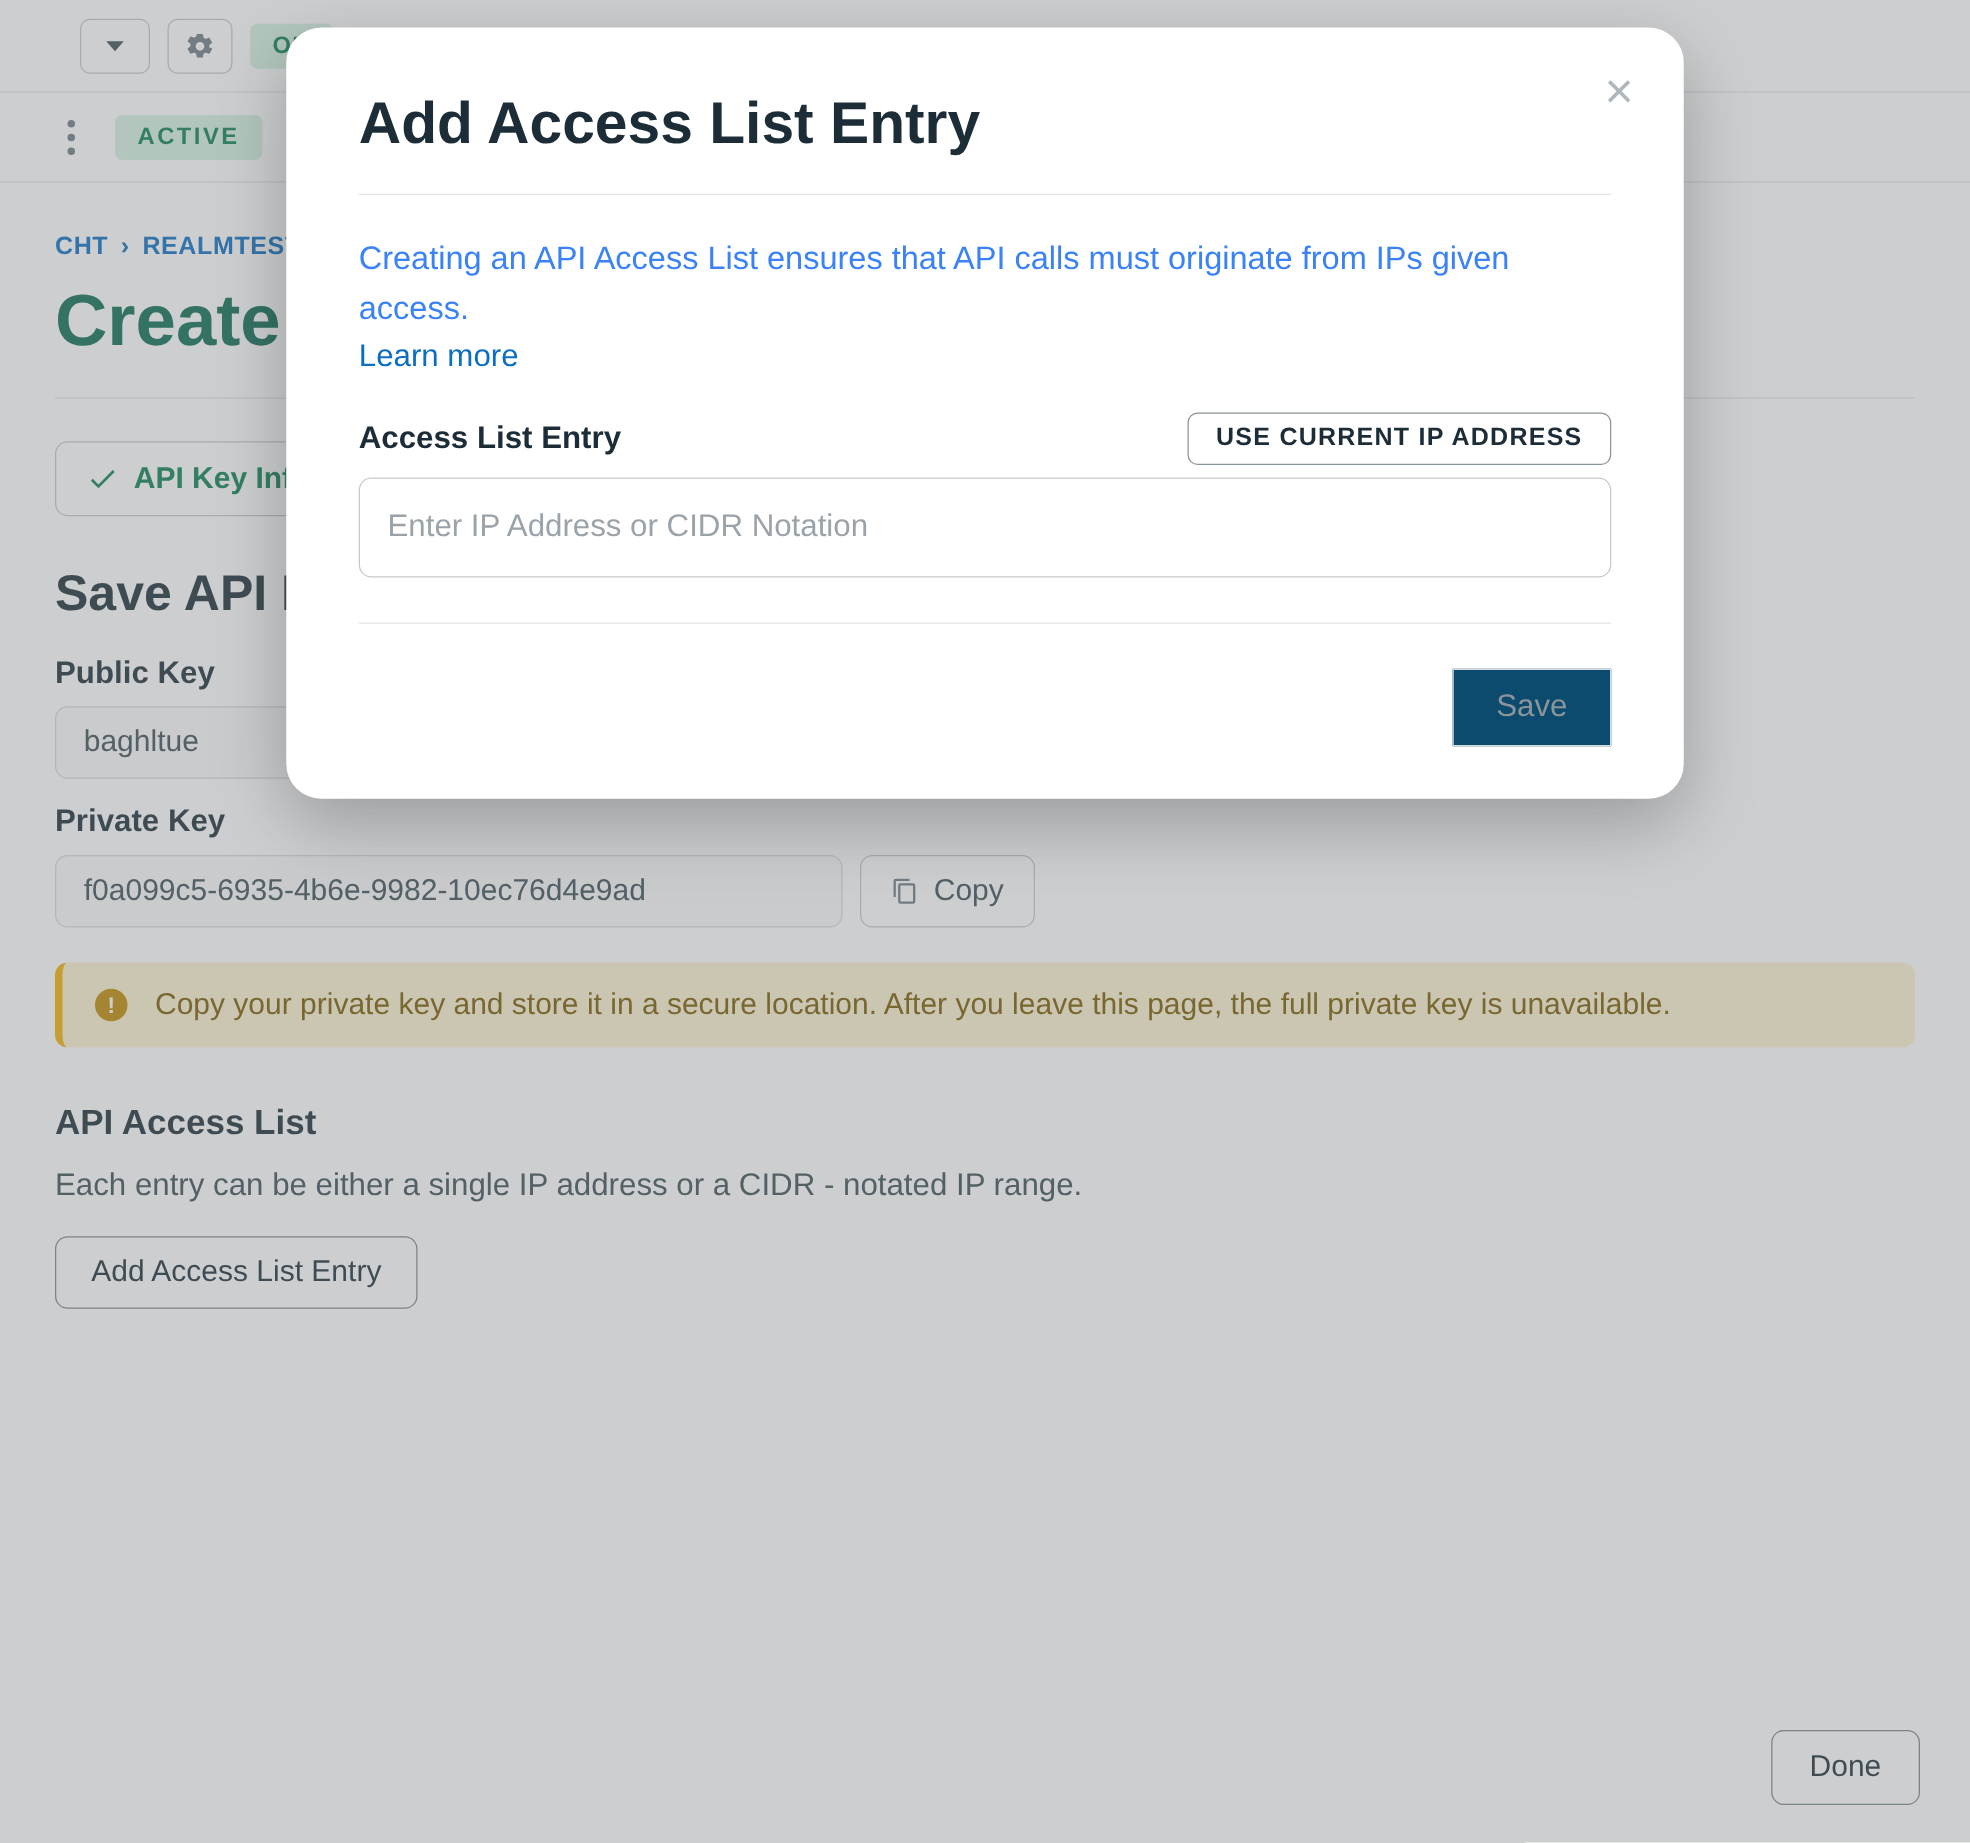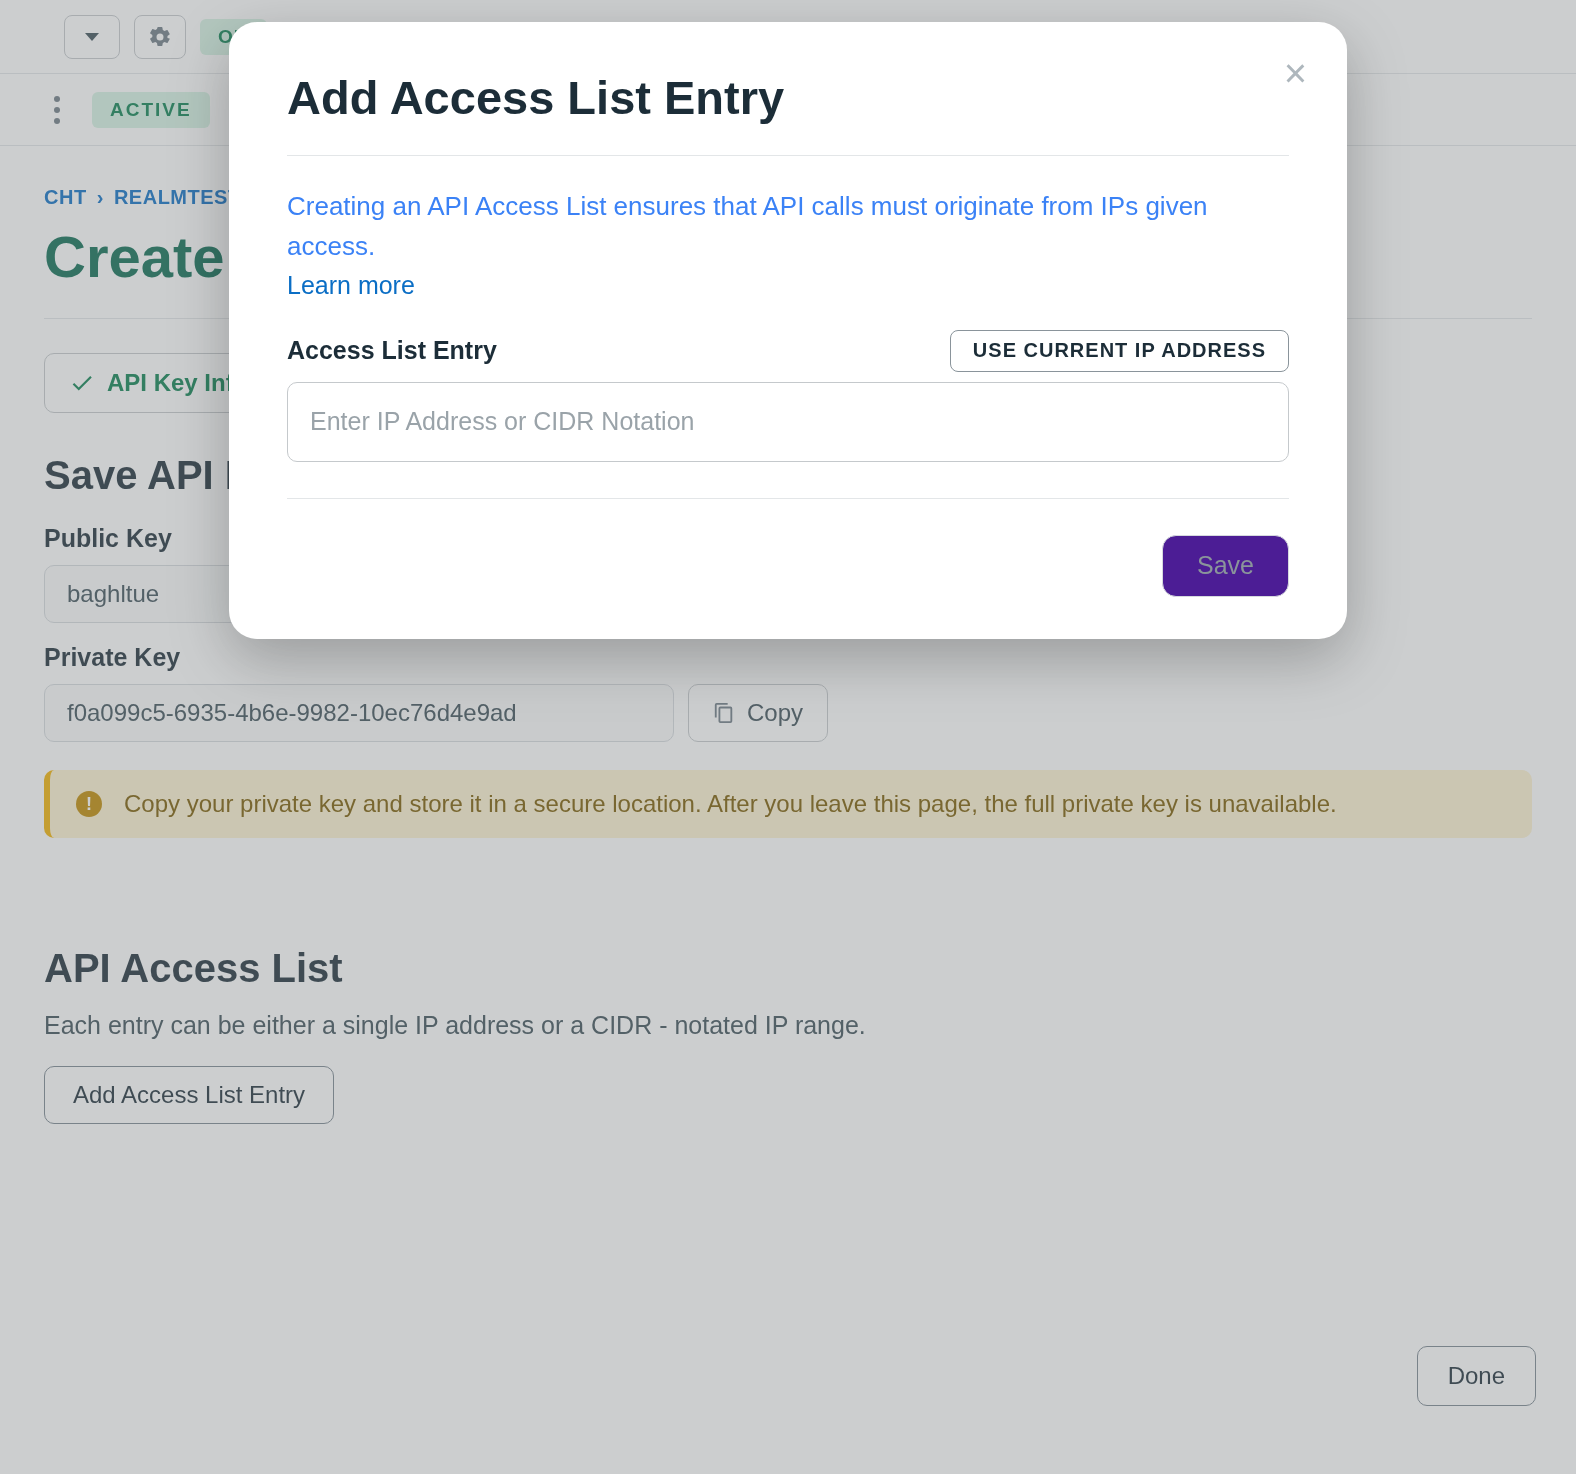--- a/index.html
+++ b/index.html
@@ -115,29 +115,29 @@
     background:#fdf2d0;
     border-radius:10px;
     padding:20px 26px;
     display:flex;align-items:center;gap:22px;
     color:#7a5a00;font-size:24px;
   }
   .alert-icon{
     width:26px;height:26px;border-radius:50%;background:#c08a00;display:flex;align-items:center;justify-content:center;color:#fff;font-weight:900;font-size:18px;flex:0 0 auto;
   }
 
-  h2.api-list-title{font-size:40px;font-weight:600;margin:108px 0 20px 0;}
+  h2.api-list-title{font-size:28px;font-weight:600;margin:44px 0 20px 0;}
   .api-list-desc{font-size:25px;color:#3d4f58;margin:0 0 26px 0;}
   .add-entry-btn{
     height:58px;padding:0 28px;border:1px solid #7a8690;border-radius:10px;background:#fff;
     font-size:24px;font-weight:500;color:#1c2d38;cursor:pointer;
   }
 
   .done-btn{
-    position:fixed;right:40px;top:1346px;
+    position:fixed;right:40px;top:1384px;
     height:60px;padding:0 30px;border:1px solid #7a8690;border-radius:10px;background:#fff;
     font-size:24px;font-weight:500;color:#1c2d38;cursor:pointer;
   }
 
   
   .overlay{
     position:fixed;inset:0;background:rgba(120,125,130,0.38);
     display:flex;align-items:flex-start;justify-content:center;
   }
   .modal{
@@ -163,21 +163,21 @@
     font-size:20px;font-weight:800;letter-spacing:1px;color:#1c2d38;cursor:pointer;
   }
   .entry-input{
     width:100%;height:80px;border:1px solid #c5c9cc;border-radius:10px;
     font-size:25px;padding:0 22px;color:#1c2d38;outline:none;
   }
   .entry-input::placeholder{color:#9aa3a9;}
   .modal-divider2{height:1px;background:#e3e6e8;margin:36px 0;}
   .modal-footer{display:flex;justify-content:flex-end;}
   .save-btn{
-    height:62px;padding:0 34px;border:1px solid #d6dade;border-radius:14px;background:#4c1d95;
+    height:62px;padding:0 34px;border:1px solid #d6dade;border-radius:0;background:#0c4a6e;
     font-size:25px;font-weight:500;color:#8a949b;cursor:not-allowed;
   }
 </style>
 </head>
 <body>
 
 <div class="topbar">
   <button class="dropdown-btn">
     <span class="chevron-down"></span>
   </button>

